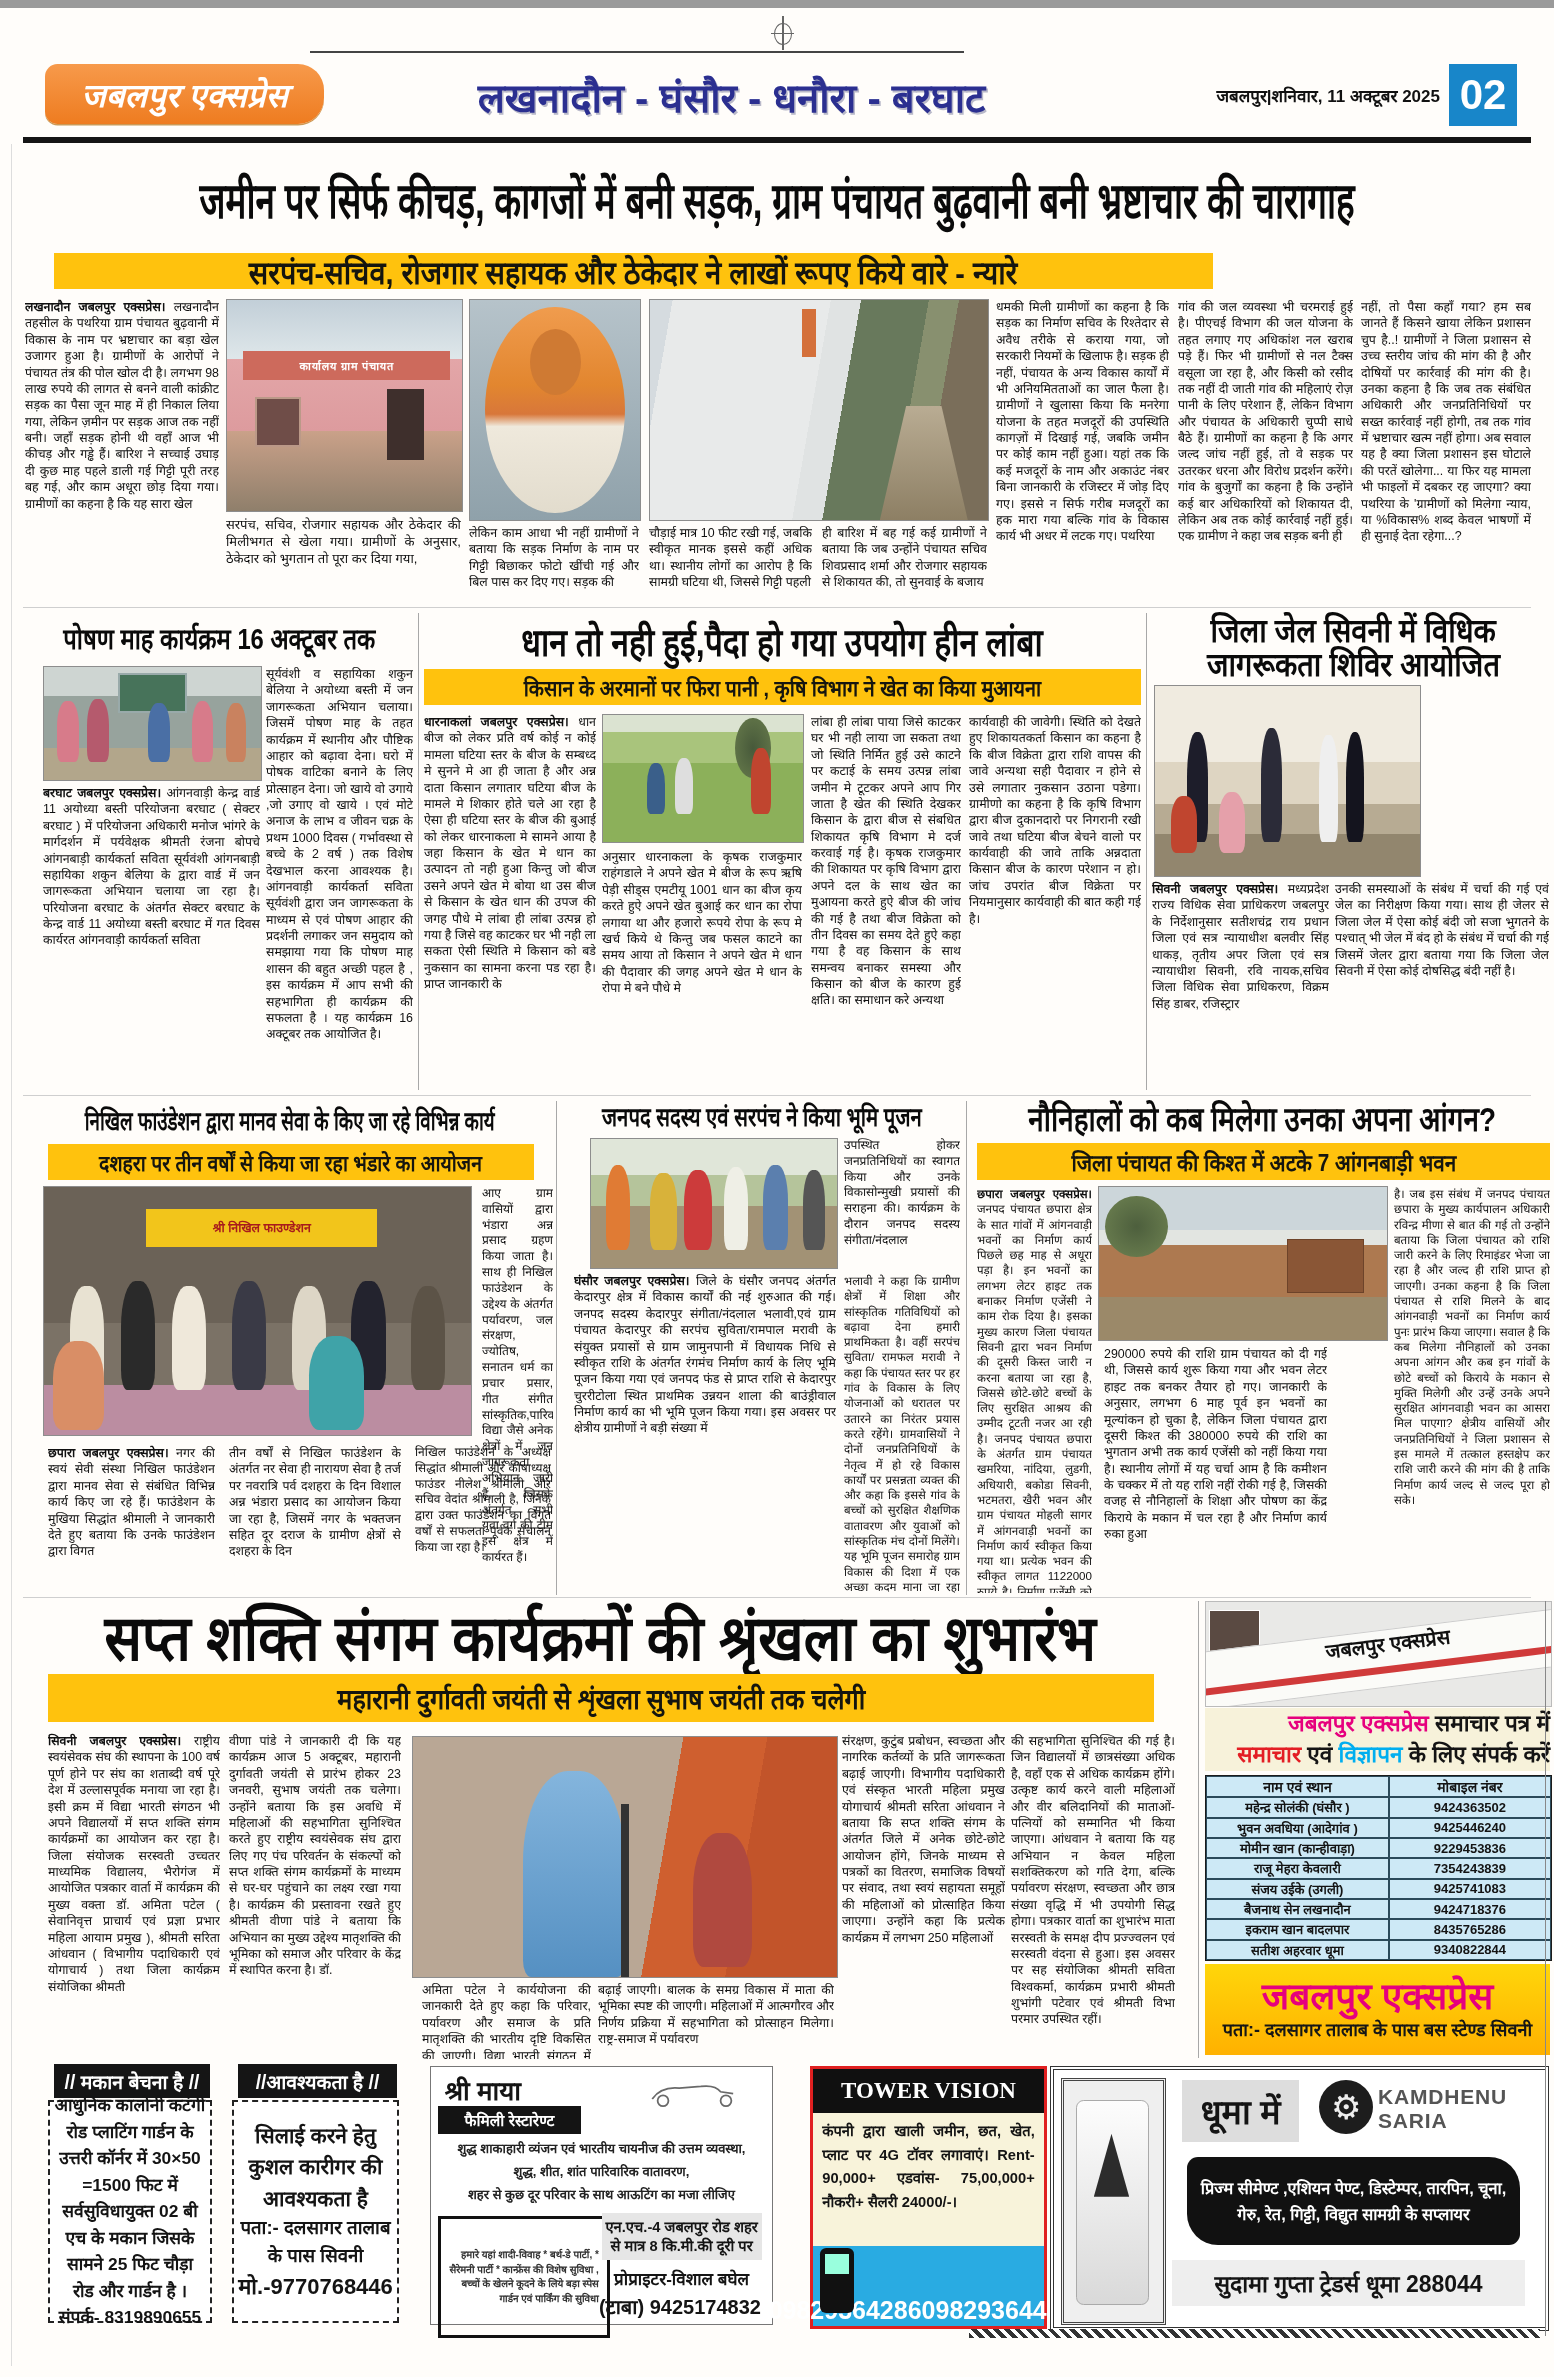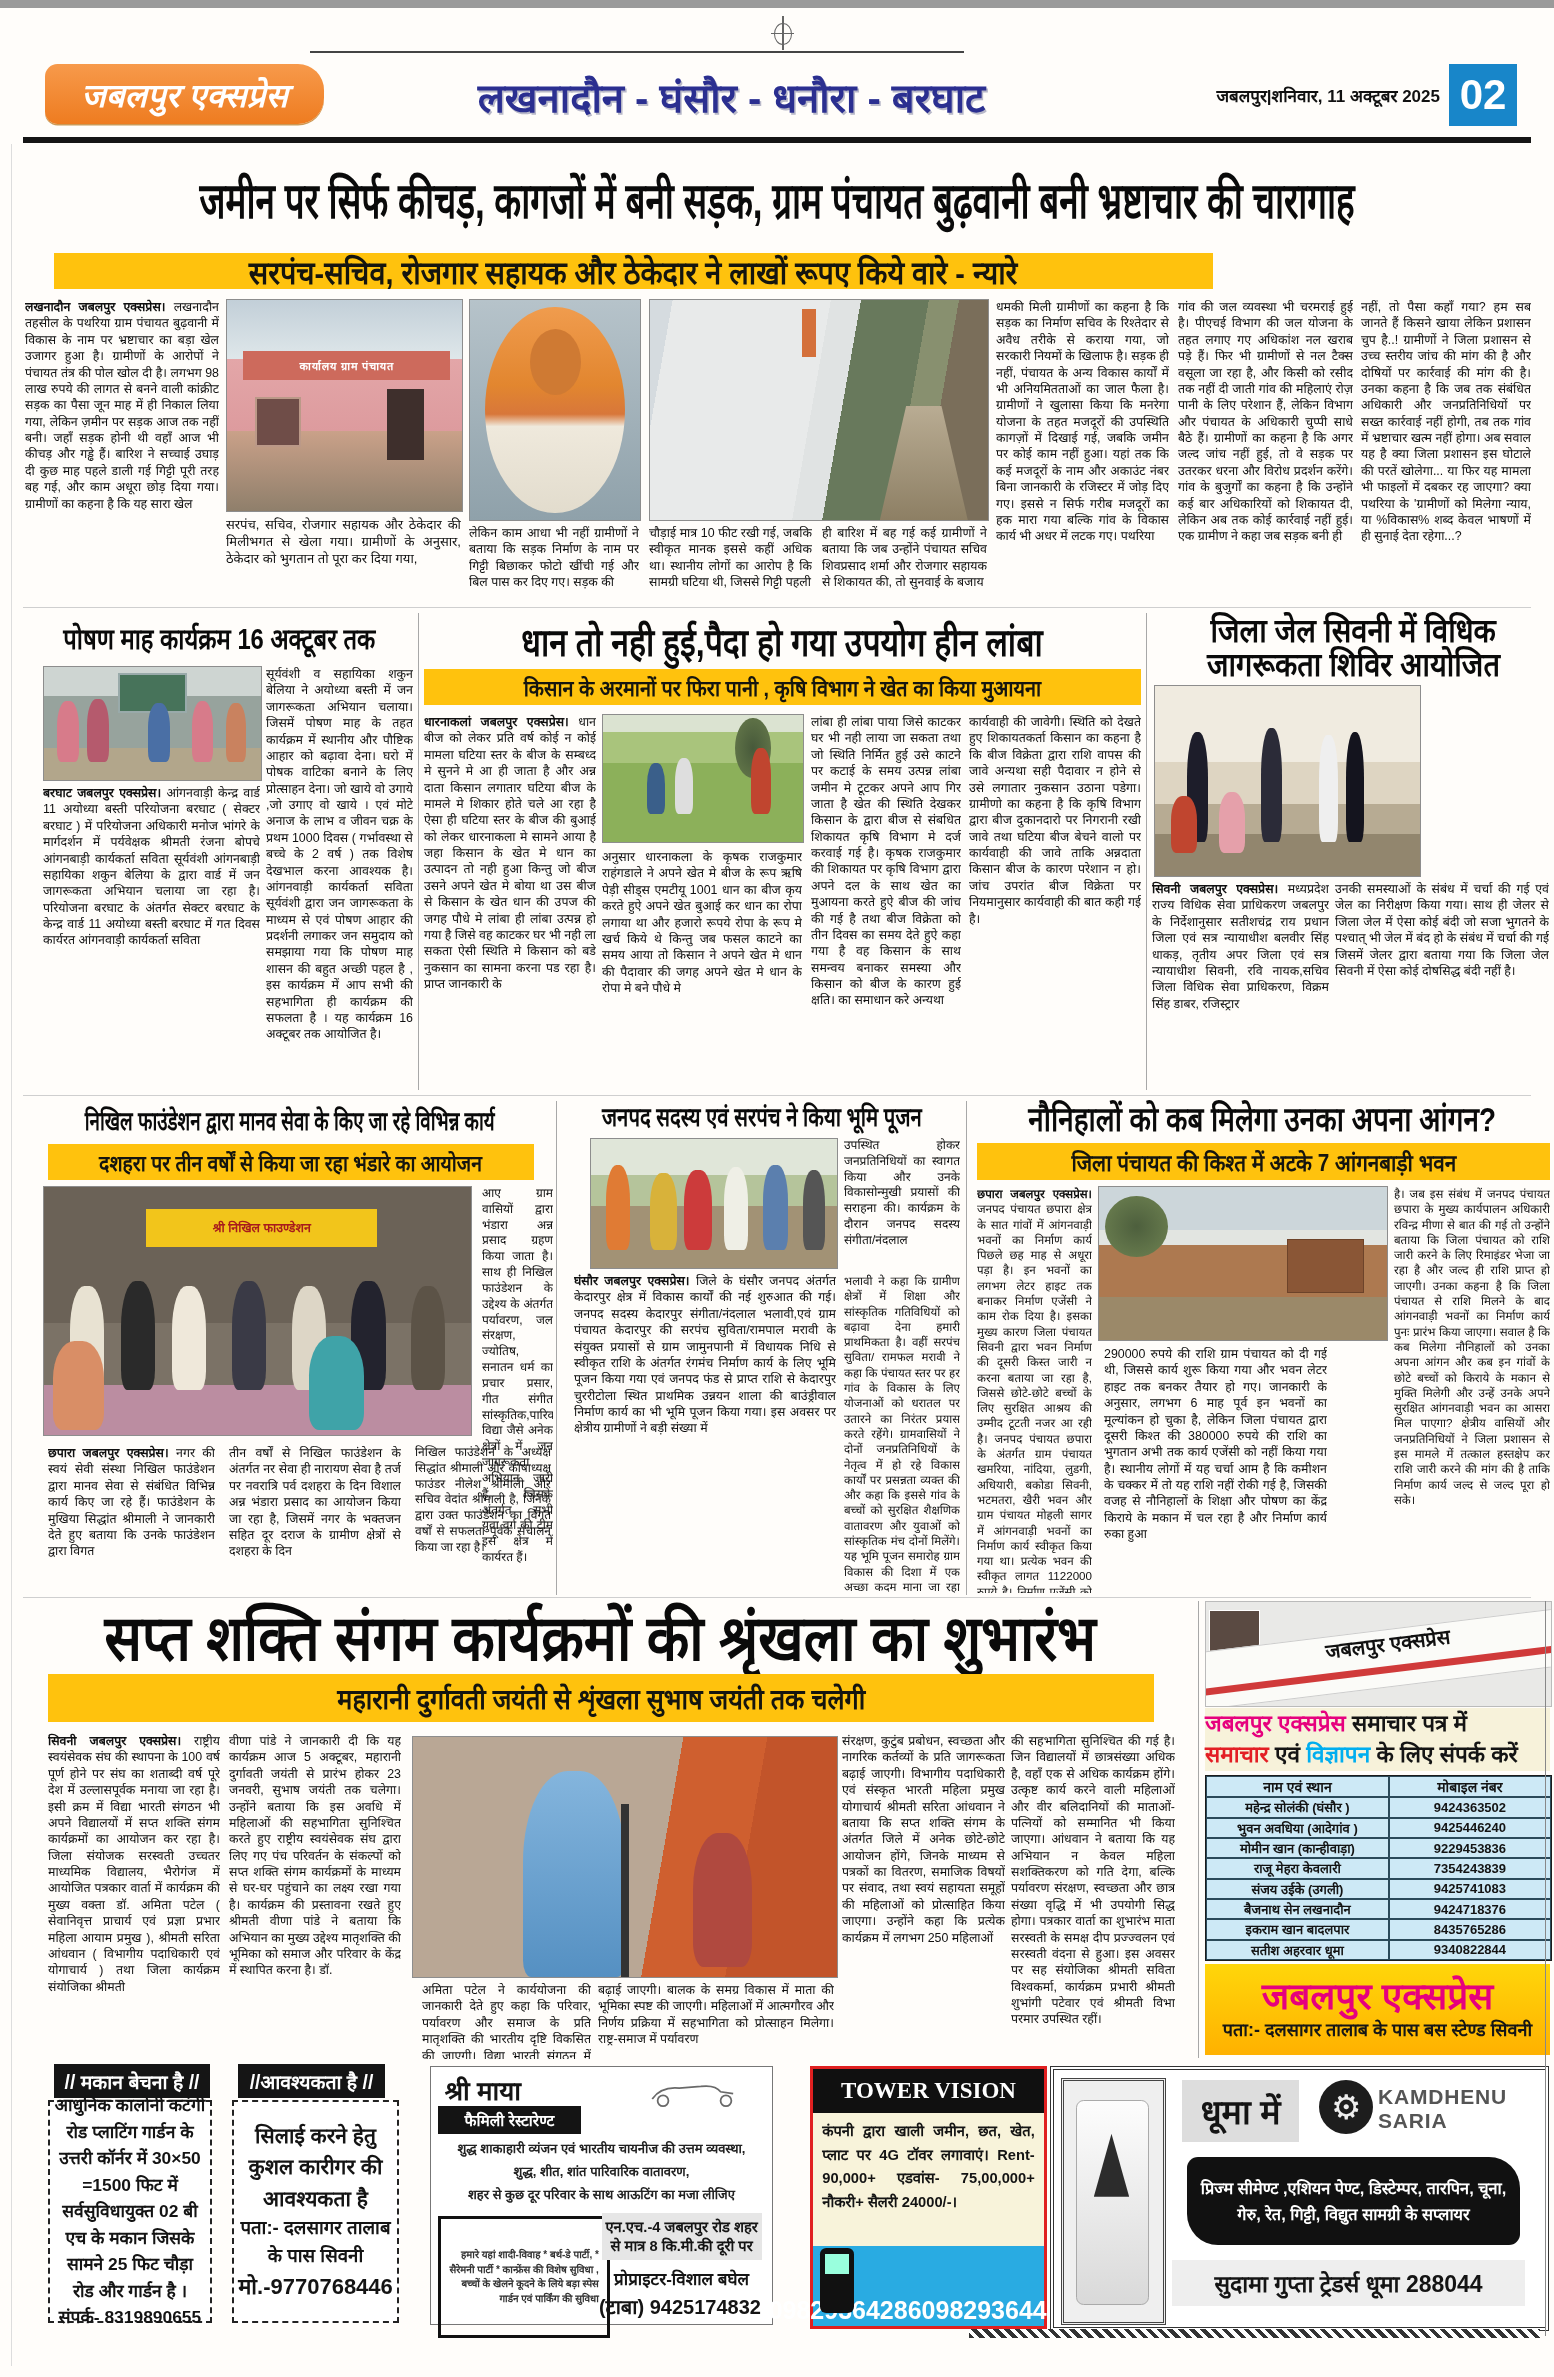--- a/index.html
+++ b/index.html
@@ -66,21 +66,21 @@
   .p-roll{background:#e9e9e7;border:0.8px solid #bbb}
   .p-roll .sheet{position:absolute;left:-6%;top:26%;width:118%;height:54%;background:#fbfbf8;border:0.8px solid #ccc;transform:rotate(-7deg);
         display:flex;align-items:flex-start;justify-content:center;font-weight:800;font-size:20px;color:#111;white-space:nowrap}
   .p-roll .red{position:absolute;left:-6%;top:62%;width:118%;height:7%;background:#d03a3a;transform:rotate(-7deg)}
   .p-roll .head1{position:absolute;left:1%;top:8%;width:14%;height:44%;background:#5a4a42;border:1.5px solid #fff}
   .p-bagframe{background:#efefef;border:3.9px double #444}
   .p-bagframe .bag{position:absolute;left:12%;top:8%;width:72%;height:84%;background:linear-gradient(#fdfdfd,#d9d9d9);border-radius:7.7px;border:0.8px solid #aaa}
   .p-bagframe .logo{position:absolute;left:30%;top:22%;width:36%;height:26%;background:#2c2c2c;clip-path:polygon(50% 0,100% 100%,0 100%)}
 
   
-  .cream{position:absolute;background:#f7f2da;display:flex;flex-direction:column;align-items:flex-start;justify-content:center;
+  .cream{position:absolute;background:#f7f2da;display:flex;flex-direction:column;align-items:flex-end;justify-content:center;
          font-weight:800;font-size:22.5px;line-height:1.35;white-space:nowrap}
   .cream .m{color:#e6007e}.cream .r{color:#e31e24}.cream .c{color:#00aeef}
   .ctable{position:absolute;display:grid;grid-template-columns:53% 47%;background:#cde9f6;border:1.5px solid #1c1c1c;font-weight:700}
   .ctable div{border:0.8px solid #2b4a5a;display:flex;align-items:center;justify-content:center;font-size:13px;
          overflow:hidden;white-space:nowrap}
   .ctable .hd{font-size:14px}
   .pressbox{position:absolute;background:linear-gradient(#ffd60a,#ffb100);display:flex;flex-direction:column;align-items:center;justify-content:center}
   .pressbox .brand{color:#e6007e;font-weight:800;font-size:37px;line-height:1.05;white-space:nowrap}
   .pressbox .addr{color:#161616;font-weight:700;font-size:18px;white-space:nowrap}
 
@@ -336,21 +336,21 @@
     <div class="brand">जबलपुर एक्सप्रेस</div>
     <div class="addr">पता:- दलसागर तालाब के पास बस स्टेण्ड सिवनी</div>
   </div>
 
   <div class="adhead" style="left:54px;top:2056px;width:156px;height:34px;font-size:19.4px">// मकान बेचना है //</div>
   <div class="dashbox" style="left:48px;top:2092px;width:164px;height:223px;font-size:17.4px;line-height:1.52;padding:4.6px;box-sizing:border-box">
     <div>आधुनिक कालोनी कटंगी रोड प्लाटिंग गार्डन के उत्तरी कॉर्नर में 30×50 =1500 फिट में सर्वसुविधायुक्त 02 बी एच के मकान जिसके सामने 25 फिट चौड़ा रोड और गार्डन है ।</div>
     <div>संपर्क- 8319890655</div>
   </div>
 
-  <div class="adhead" style="left:238px;top:2056px;width:147px;height:34px;font-size:19.4px">//आवश्यकता है //</div>
+  <div class="adhead" style="left:238px;top:2056px;width:159px;height:34px;font-size:19.4px">//आवश्यकता है //</div>
   <div class="dashbox" style="left:232px;top:2092px;width:167px;height:223px;font-size:21px;line-height:1.5;padding:4.6px;box-sizing:border-box">
     <div>सिलाई करने हेतु कुशल कारीगर की आवश्यकता है</div>
     <div style="font-size:18.6px">पता:- दलसागर तालाब के पास सिवनी</div>
     <div style="font-size:22px">मो.-9770768446</div>
   </div>
 
   <div class="maya" style="left:430px;top:2058px;width:341px;height:257px">
     <div class="nm">श्री माया</div>
     <div class="bar">फैमिली रेस्टारेण्ट</div>
     <svg class="scooter" viewBox="0 0 120 40">

